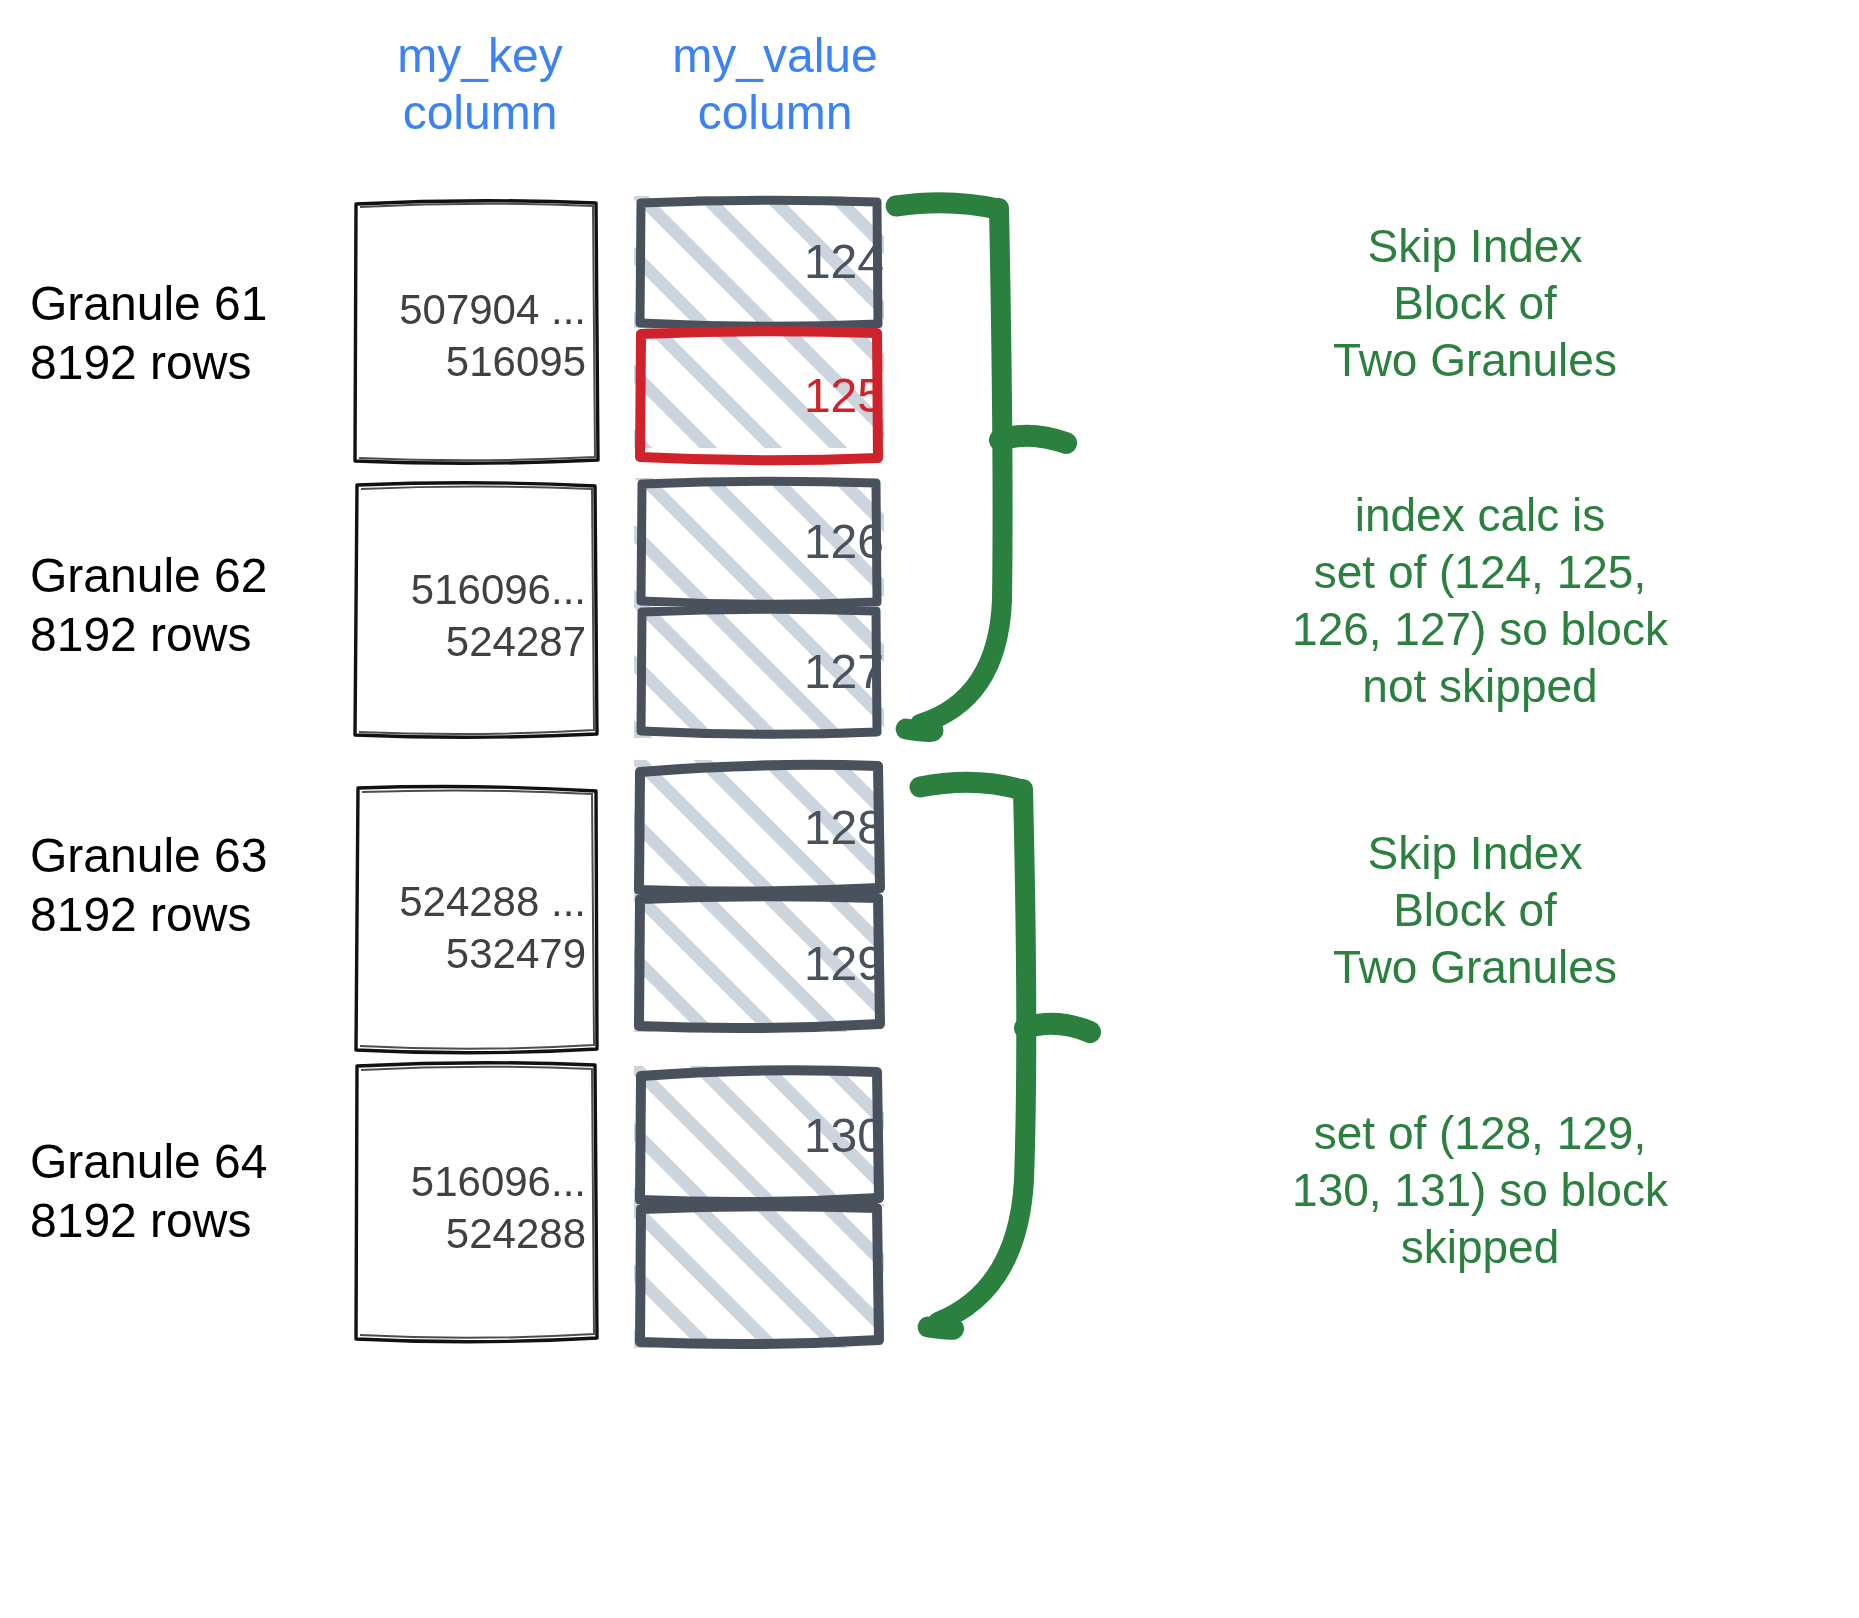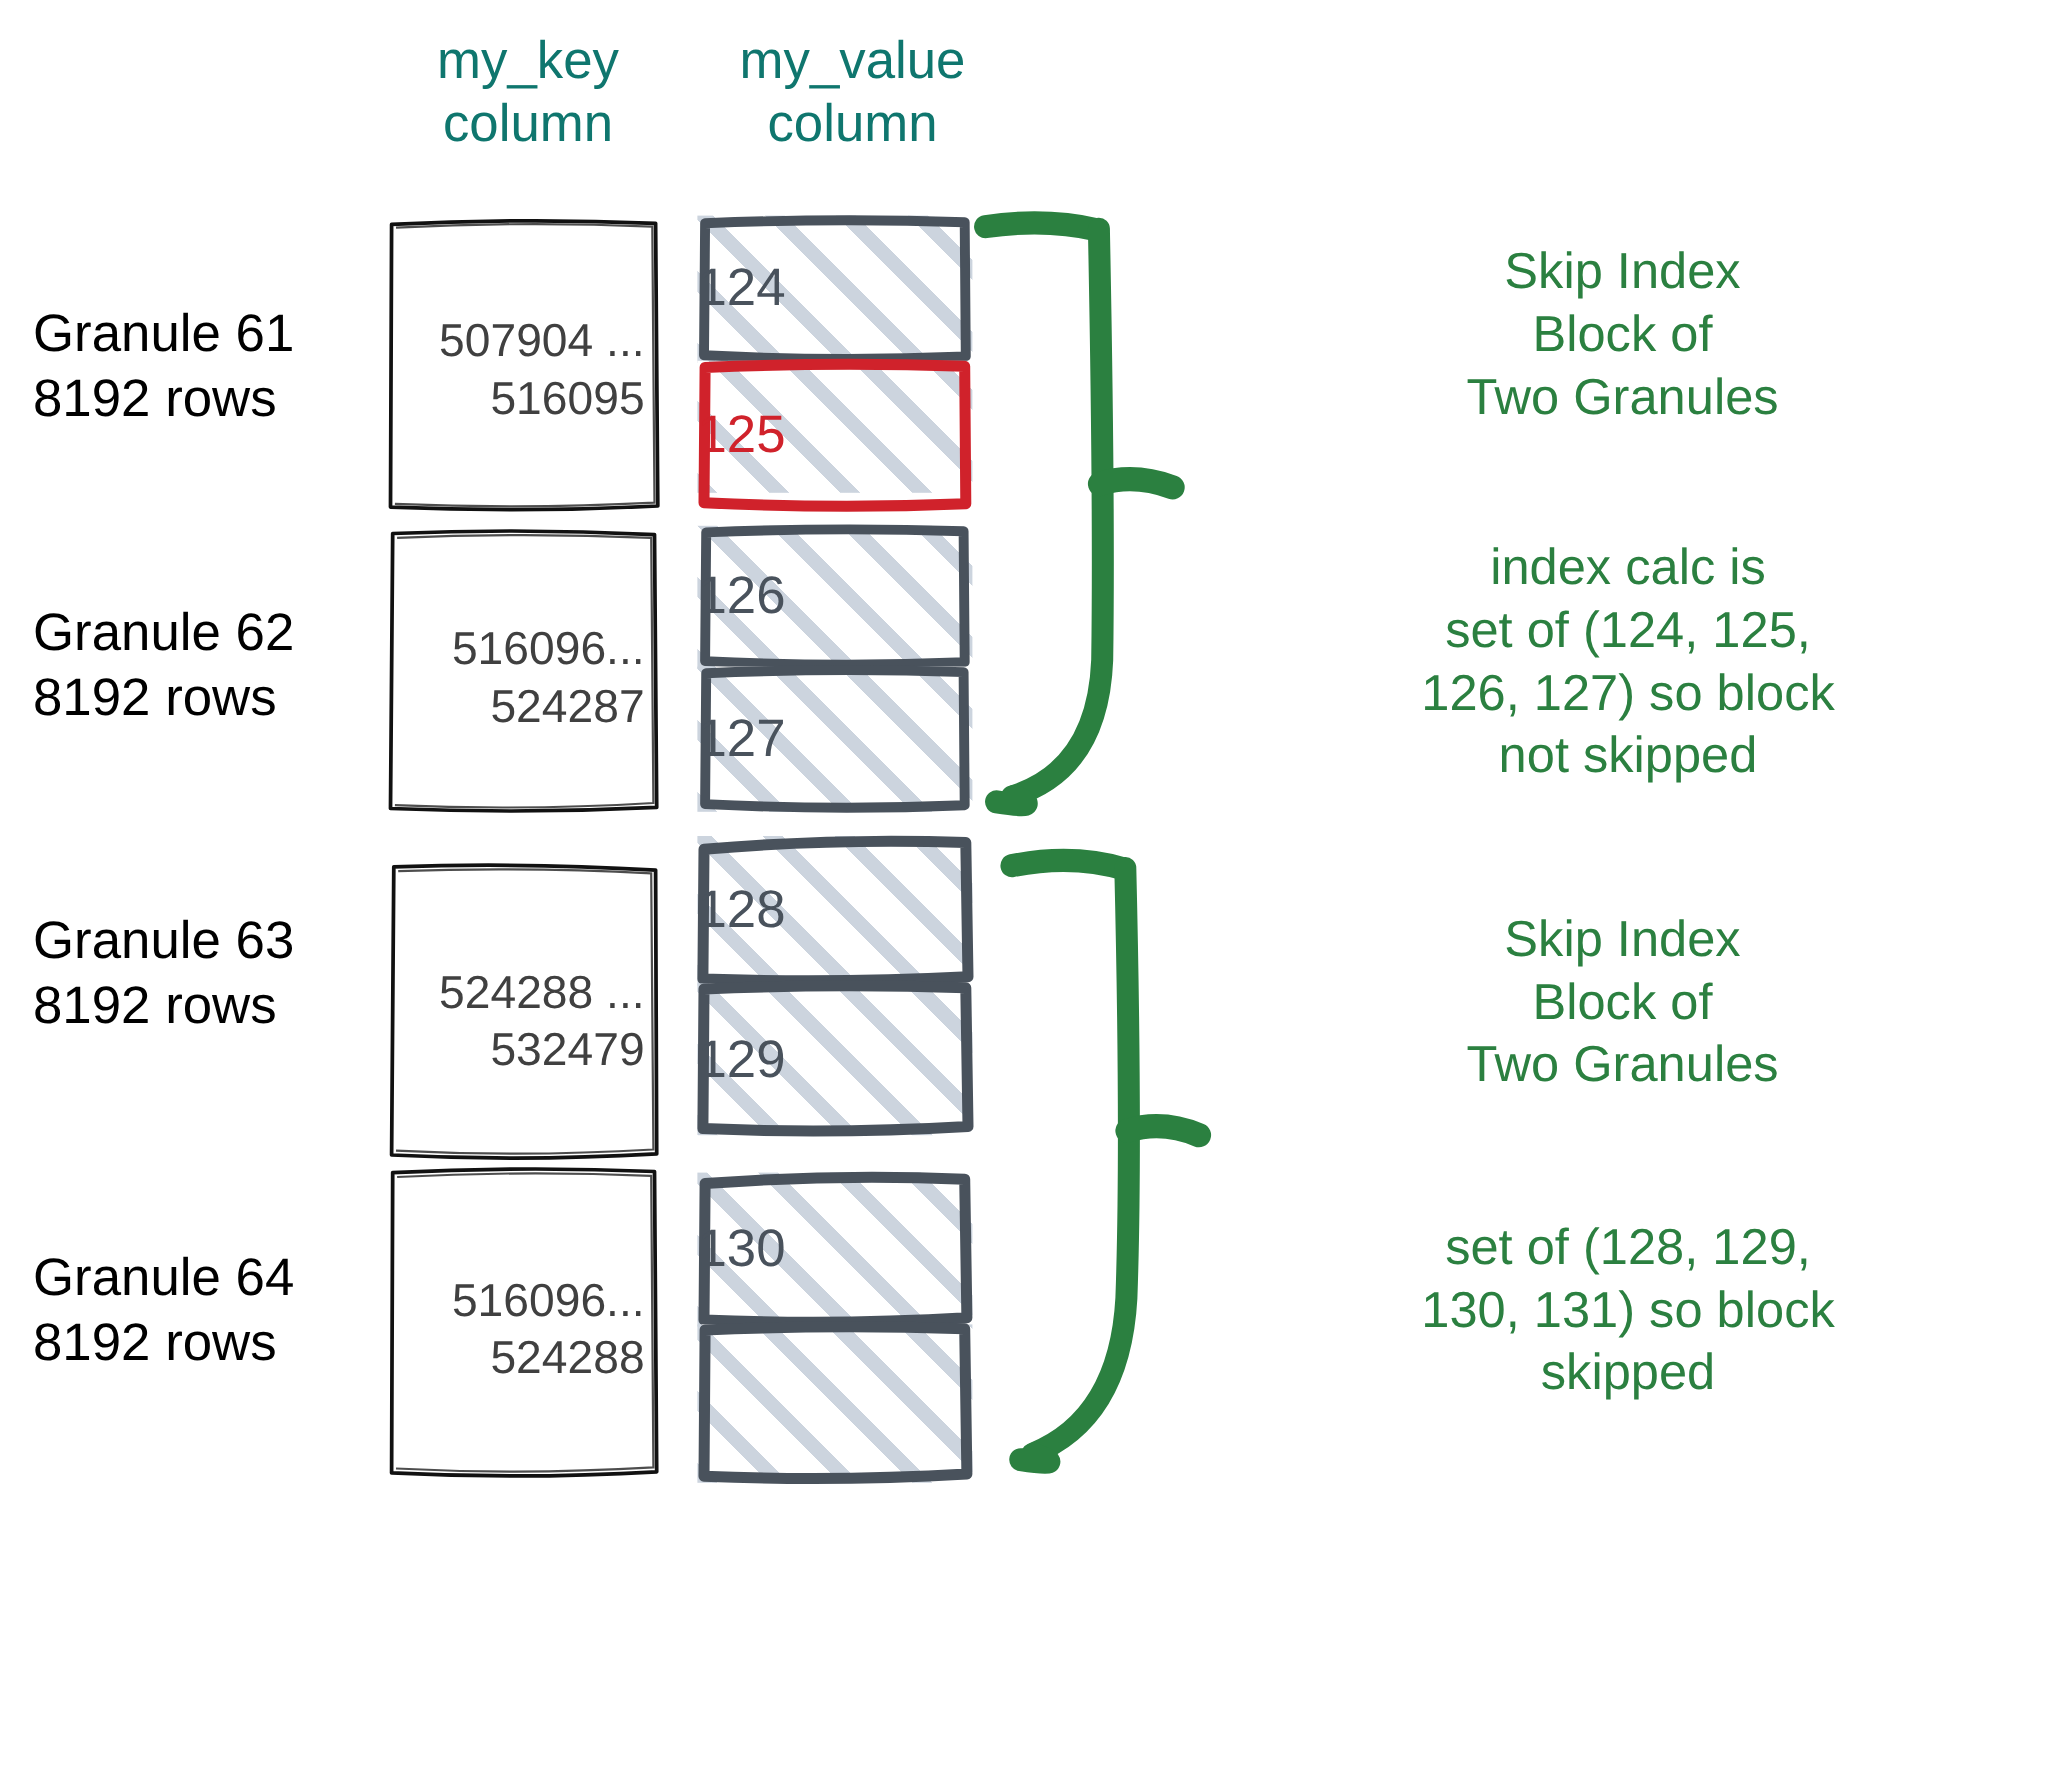--- a/index.html
+++ b/index.html
@@ -14,21 +14,21 @@
     font-family: "Liberation Sans", sans-serif;
     overflow: hidden;
   }
 
   
   .col-header {
     position: absolute;
     text-align: center;
     font-size: 48px;
     line-height: 1.18;
-    color: #0f766e;
+    color: #3b82f6;
     white-space: pre-line;
   }
   #hdr-key   { left: 345px; top: 28px; width: 270px; }
   #hdr-value { left: 630px; top: 28px; width: 290px; }
 
   
   .granule-label {
     position: absolute;
     left: 30px;
     width: 300px;
@@ -77,21 +77,21 @@
     position: absolute;
     inset: 0;
     background-image: repeating-linear-gradient(
         45deg,
         #ccd4de 0px, #ccd4de 13px,
         #ffffff 13px, #ffffff 46px);
   }
   .val-num {
     position: absolute;
     left: 0; right: 0;
-    text-align: left;
+    text-align: right;
     font-size: 48px;
     color: #49525c;
   }
   .val-num.highlight { color: #d0222b; }
 
   
   .note {
     position: absolute;
     text-align: center;
     color: #2b8040;

